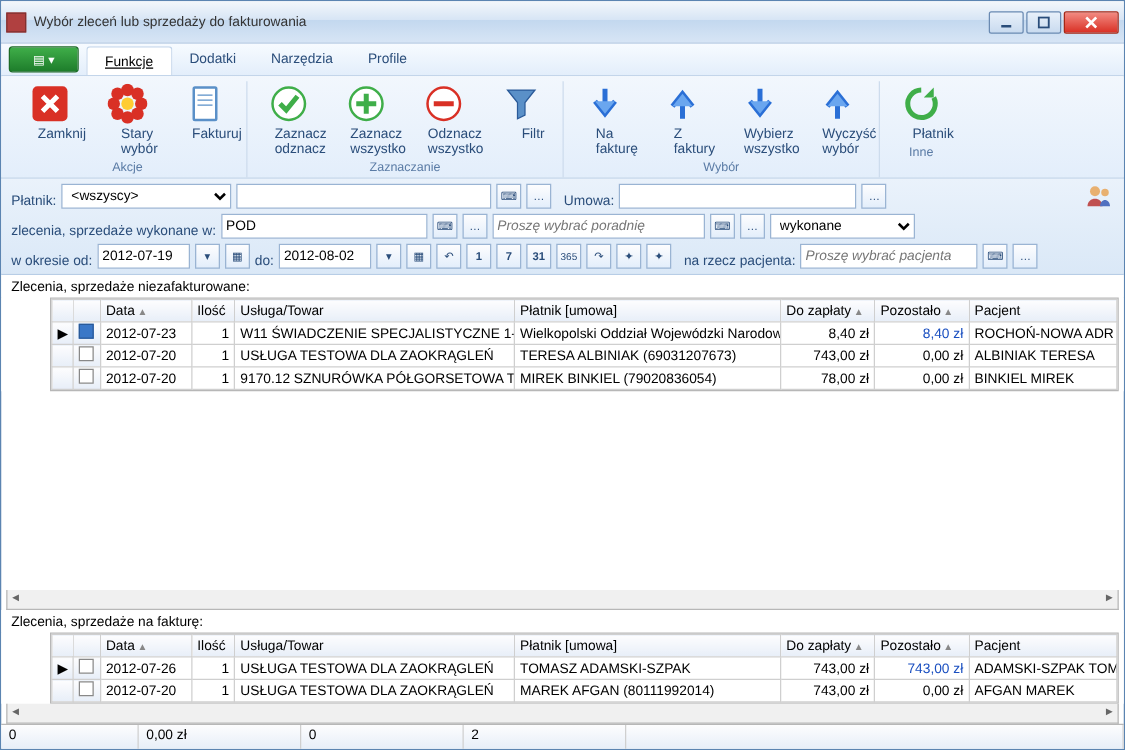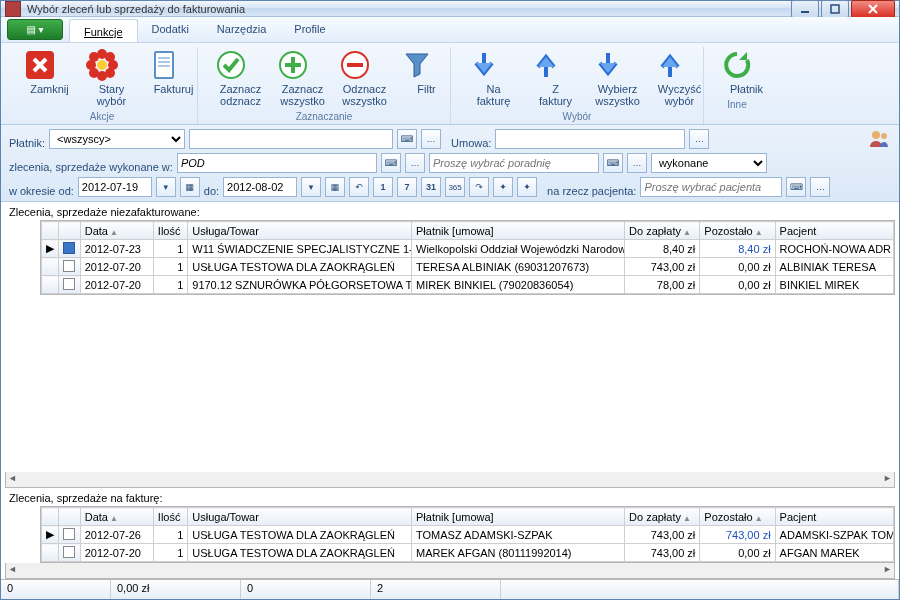--- a/index.html
+++ b/index.html
@@ -1,36 +1,36 @@
 <!DOCTYPE html>
 <html><head>
 <meta charset="utf-8">
 <style>
   * { box-sizing: border-box; font-family: "Segoe UI", Tahoma, sans-serif; font-size: 11px; }
   body { margin: 0; background: #fff; overflow: hidden; width: 900px; height: 600px; }
   .window { width: 900px; height: 600px; border: 1px solid #5b84b1; background: #fff; position: relative; display: flex; flex-direction: column; }
-  .titlebar { height: 16px; background: linear-gradient(#f3f7fb,#d7e5f5 45%,#c3d8ef 46%,#d7e5f5); display: flex; align-items: center; padding: 0 4px; border-bottom: 1px solid #a7c0de; }
+  .titlebar { height: 34px; background: linear-gradient(#f3f7fb,#d7e5f5 45%,#c3d8ef 46%,#d7e5f5); display: flex; align-items: center; padding: 0 4px; border-bottom: 1px solid #a7c0de; }
   .titlebar .icon-sm { width: 16px; height: 16px; background: #b04040; border: 1px solid #803030; margin-right: 6px; }
   .titlebar .title { flex: 1; color: #333; }
   .winbtns { display: flex; gap: 2px; }
   .winbtn { width: 28px; height: 18px; border: 1px solid #6a8ab2; background: linear-gradient(#e8f0fa,#c9dbef); display: flex; align-items: center; justify-content: center; border-radius: 2px; color: #2a4d7a; font-weight: bold; }
   .winbtn.close { background: linear-gradient(#f28b82,#d93025); border-color: #a52714; color: #fff; width: 44px; }
   .winbtn svg { width: 10px; height: 10px; }
   .menubar { height: 26px; background: linear-gradient(#f7fbff,#e3eefb); border-bottom: 1px solid #c3d5ea; display: flex; align-items: stretch; }
   .filebtn { width: 56px; margin: 2px 6px; background: linear-gradient(#3fae49,#1e7d2b); border: 1px solid #1c6b26; border-radius: 3px; display: flex; align-items: center; justify-content: center; }
   .filebtn span { color: #fff; font-size: 10px; }
   .menutab { padding: 6px 14px 0; color: #2a4d7a; cursor: default; }
   .menutab.active { background: #fff; border: 1px solid #c3d5ea; border-bottom: none; border-radius: 3px 3px 0 0; margin-top: 2px; color: #000; text-decoration: underline; }
   .ribbon { background: linear-gradient(#f2f7fd,#e3eefb); border-bottom: 1px solid #b7cde6; padding: 4px 6px 0; display: flex; }
   .group { display: flex; flex-direction: column; align-items: center; border-right: 1px solid #cddced; padding: 0 6px 2px; }
   .group:last-child { border-right: none; }
   .group-row { display: flex; gap: 8px; }
   .ritem { display: flex; flex-direction: column; align-items: center; width: 54px; padding: 2px; cursor: default; }
   .ritem .ic { width: 32px; height: 32px; display: flex; align-items: center; justify-content: center; }
-  .ritem .lbl { text-align: center; line-height: 12px; margin-top: 2px; color: #2a4d7a; margin-left: 19px; }
+  .ritem .lbl { text-align: left; line-height: 12px; margin-top: 2px; color: #2a4d7a; margin-left: 19px; }
   .group-label { font-size: 10px; color: #5a7ba5; margin-top: 2px; }
   .filters { background: linear-gradient(#eaf2fb,#dae8f7); border-bottom: 1px solid #b7cde6; padding: 4px 8px; display: flex; flex-direction: column; gap: 4px; }
   .frow { display: flex; align-items: flex-end; gap: 4px; flex-wrap: wrap; }
   .flabel { color: #2a4d7a; }
   .finput, select.finput { height: 20px; border: 1px solid #9ab4d3; background: #fff; padding: 0 3px; }
   .smbtn { width: 20px; height: 20px; border: 1px solid #9ab4d3; background: linear-gradient(#fdfdfe,#e3eefb); display: inline-flex; align-items: center; justify-content: center; font-size: 9px; color: #2a4d7a; }
   .smbtn.dots::after { content: "…"; }
   .section-label { padding: 4px 8px 2px; color: #000; background: #fff; }
   .grid-wrap { flex: 0 0 auto; background: #fff; display: flex; flex-direction: column; padding-left: 35px; }
   .grid { border: 1px solid #b7b7b7; margin: 0 4px; }
@@ -239,21 +239,21 @@
       <select class="finput" style="width:136px"><option>&lt;wszyscy&gt;</option></select>
       <input class="finput" style="width: 204px;">
       <span class="smbtn">⌨</span>
       <span class="smbtn dots"></span>
       <span class="flabel" style="margin-left:6px">Umowa:</span>
       <input class="finput" style="width: 190px;">
       <span class="smbtn dots"></span>
     </div>
     <div class="frow">
       <span class="flabel">zlecenia, sprzedaże wykonane w:</span>
-      <input class="finput" style="width: 200px; font-style: italic;" value="POD">
+      <input class="finput" style="width: 165px;" value="POD">
       <span class="smbtn">⌨</span>
       <span class="smbtn dots"></span>
       <input class="finput" style="width: 170px; color: rgb(136, 136, 136); font-style: italic;" placeholder="Proszę wybrać poradnię">
       <span class="smbtn">⌨</span>
       <span class="smbtn dots"></span>
       <select class="finput" style="width:116px"><option>wykonane</option></select>
     </div>
     <div class="frow">
       <span class="flabel">w okresie od:</span>
       <input class="finput" style="width: 74px;" value="2012-07-19">

